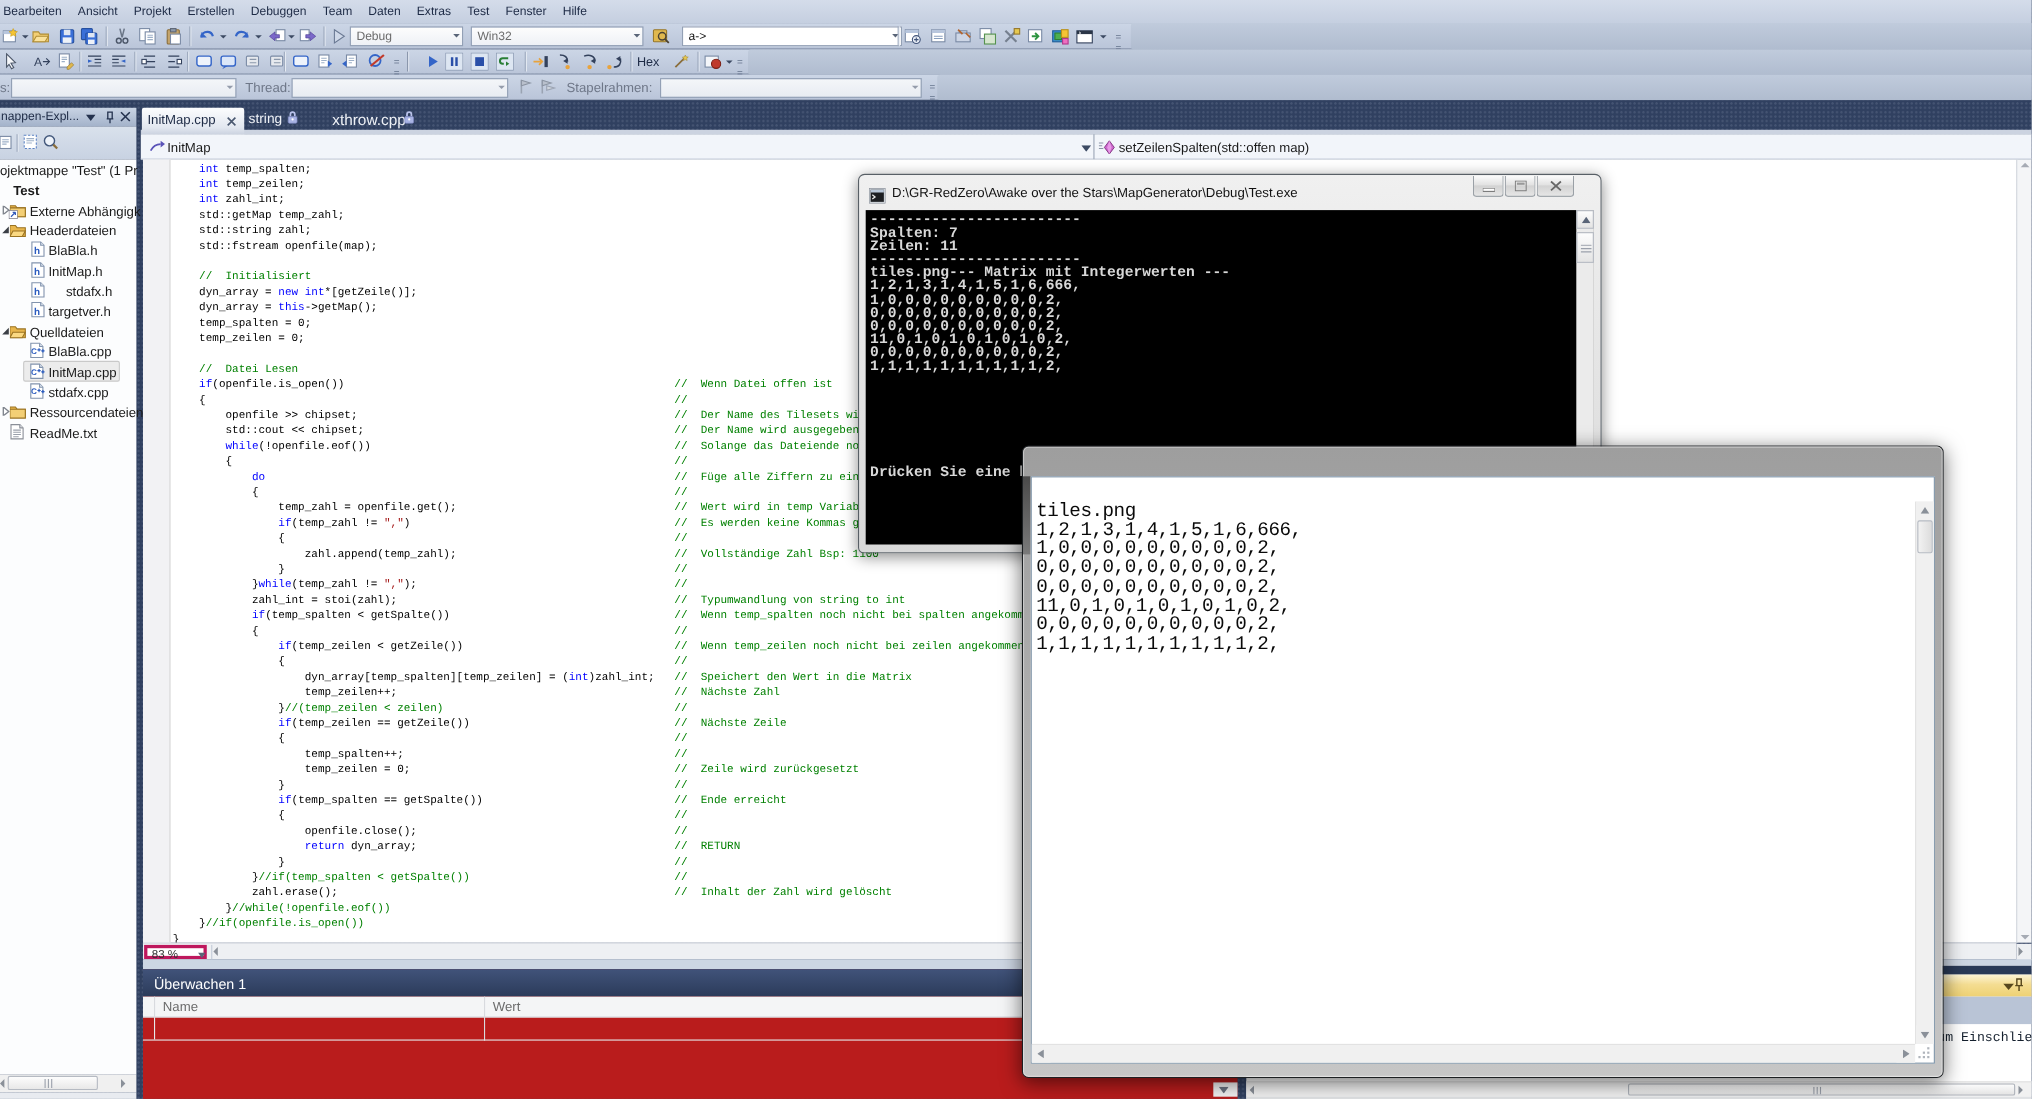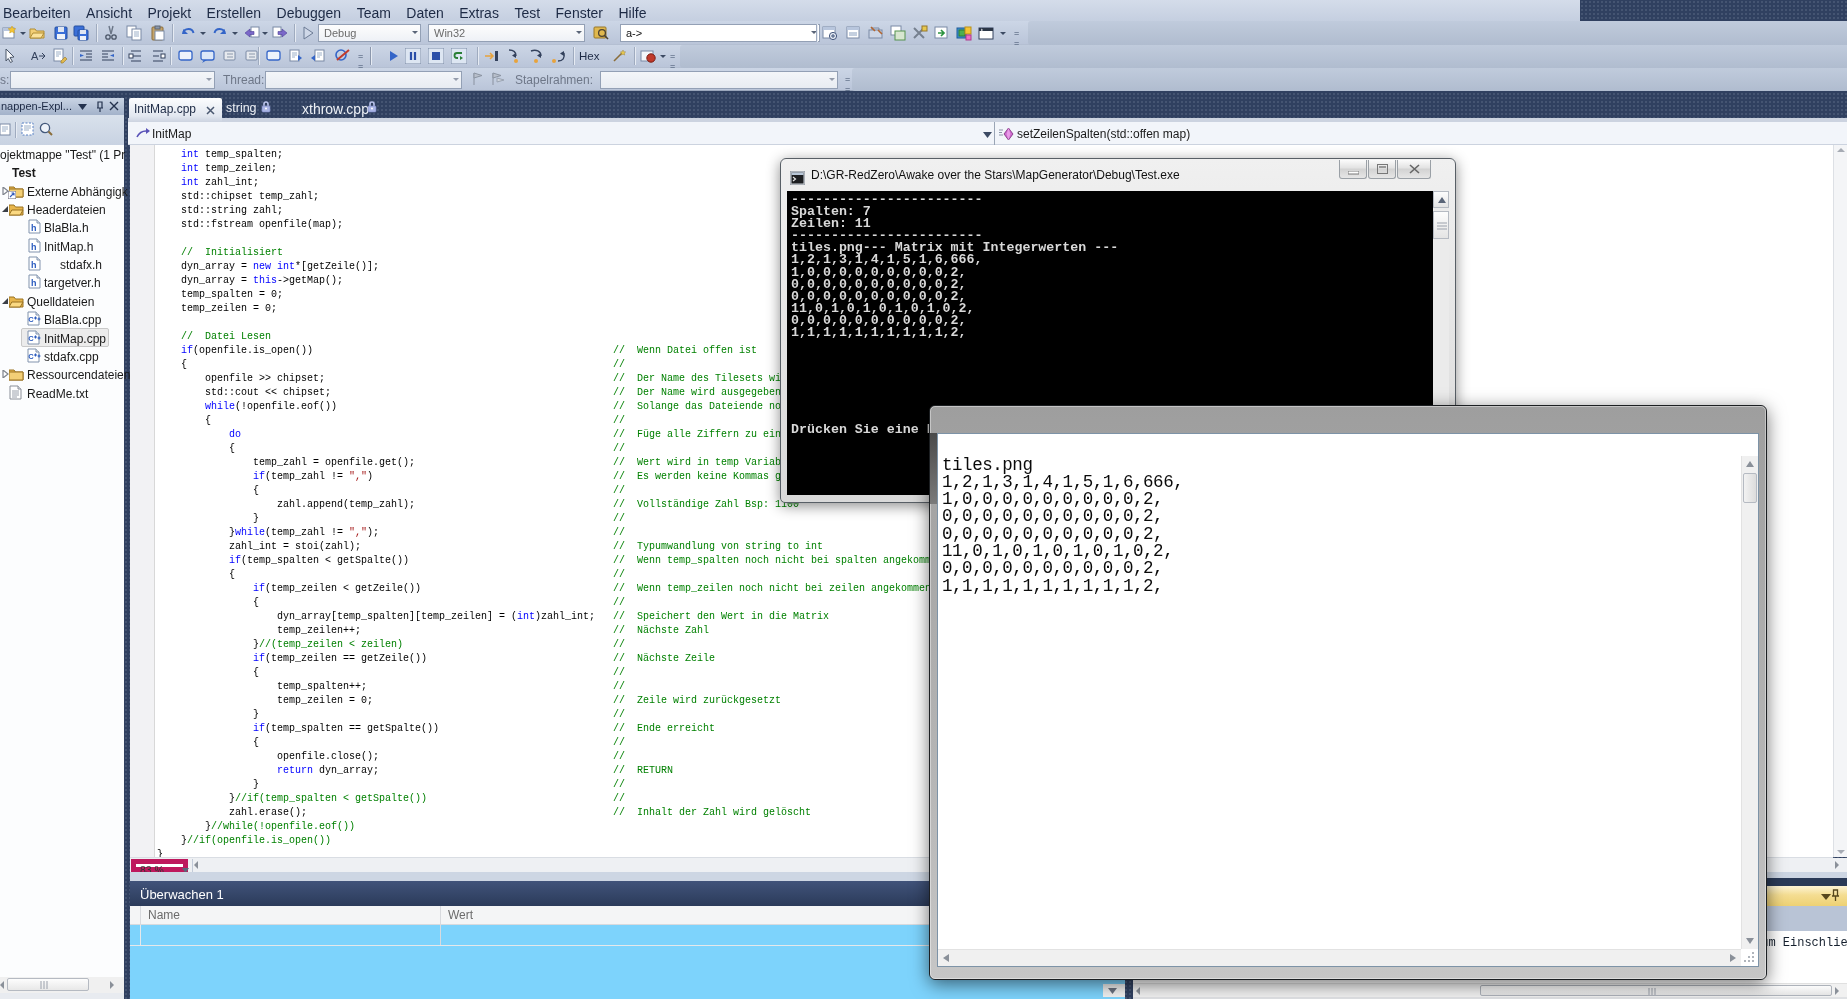--- a/index.html
+++ b/index.html
@@ -1,20 +1,20 @@
 <!DOCTYPE html>
 <html><head><meta charset="utf-8">
 <style>
 *{margin:0;padding:0;box-sizing:border-box}
 html,body{width:1847px;height:999px;overflow:hidden}
 body{position:relative;font-family:"Liberation Sans",sans-serif;background-color:#304060;background-image:radial-gradient(rgba(195,205,225,.14) 1px,transparent 1.2px);background-size:4px 4px}
 .abs{position:absolute}
 svg{display:block}
 
-#menubar{left:0;top:0;width:1580px;height:21px;background:linear-gradient(#d4dcea,#c5cfe0);color:#1d2a45;font-size:14px}
+#menubar{left:0;top:0;width:1847px;height:21px;background:linear-gradient(#d4dcea,#c5cfe0);color:#1d2a45;font-size:11px}
 #menubar span{display:inline-block;padding:4.5px 5.8px 0 5.8px}
 .tb{left:0;width:1847px;background:linear-gradient(#ccd6e6,#bac5d9)}
 #tba{top:21px;height:24px;border-bottom:1px solid #b4bfd2}
 #tbb{top:45px;height:23px;border-bottom:1px solid #b4bfd2}
 #tbc{top:68px;height:23px;border-bottom:1px solid #9aa6bb}
 .combo{position:absolute;height:18px;background:linear-gradient(#fdfdfd,#eef1f6);border:1px solid #93a0b5;color:#444;font-size:11px}
 .combo .tx{position:absolute;left:5px;top:2px;white-space:nowrap}
 .combo .da{position:absolute;right:2px;top:6px;width:0;height:0;border:3.5px solid transparent;border-top-color:#5a6578;border-bottom-width:0}
 .lbl{position:absolute;font-size:12px;color:#6e7788}
 .sep{position:absolute;width:1px;background:#9fabbf;box-shadow:1px 0 0 #e6ebf3}
@@ -36,21 +36,21 @@
 #edbody{left:130px;top:145px;width:1703px;height:712px;background:#fff}
 #edmargin{left:0;top:0;width:25px;height:712px;background:#f2f2f4;border-right:1px solid #d8d8d8}
 #edhs{left:130px;top:857px;width:1703px;height:15px;background:#eef0f3;border-top:1px solid #d9dde3}
 #edvs{left:1833px;top:145px;width:14px;height:712px;background:#f4f5f7;border-left:1px solid #dde0e5}
 #code{left:157px;top:148px;font:10px/14px "Liberation Mono",monospace;color:#000}
 #code div{height:14px;white-space:pre;position:relative}
 #code em{font-style:normal;color:#008000;position:absolute;left:456px;top:0}
 .k{color:#0000ff}.c{color:#008000}.s{color:#a31515}
 
 #gapstrip{left:130px;top:872px;width:1717px;height:9px;background:#cdd6e3}
-#watch{left:130px;top:881px;width:995px;height:118px;background:#7dd3fc}
+#watch{left:130px;top:881px;width:995px;height:118px;background:#b91c1c}
 #watchhdr{left:0;top:0;width:995px;height:25px;background:linear-gradient(#41537a,#2b3b5a);color:#fff;font-size:12px}
 #wcols{left:0;top:25px;width:995px;height:19px;background:#f4f5f6;border-bottom:1px solid #d8dade;color:#6b6b6b;font-size:12px}
 #rpanel{left:1133px;top:878px;width:714px;height:121px;background:#fff}
 
 #console{left:780px;top:158px;width:676px;height:345px;background:linear-gradient(#f0f0f0,#d9d9d9);border:1px solid #585f66;border-radius:6px 6px 5px 5px;box-shadow:0 3px 14px rgba(0,0,0,.45)}
 #contitle{position:absolute;left:0;top:0;width:100%;height:32px;color:#111;font-size:12px}
 #conblack{position:absolute;left:6px;top:32px;width:662px;height:304px;background:#000}
 #context{position:absolute;left:4px;top:3px;font:bold 13.3px/12.1px "Liberation Mono",monospace;color:#d8d8d8;white-space:pre}
 #convs{position:absolute;right:0;top:0;width:16px;height:304px;background:#ebebeb}
 .cbtn{position:absolute;top:1px;height:19px;background:linear-gradient(#fbfbfb,#e2e2e2 45%,#d2d2d2 50%,#e6e6e6);border:1px solid #9aa0a6;border-radius:0 0 3px 3px;border-top:none}
@@ -641,21 +641,21 @@
     </svg>
     <span class="abs" style="left:889px;top:5px;font-size:12px;color:#1a1a1a">setZeilenSpalten(std::offen map)</span>
   </div>
 <div id="edbody" class="abs">
     <div id="edmargin" class="abs"></div>
   </div>
 <div id="code" class="abs">
 <div>    <span class="k">int</span> temp_spalten;</div>
 <div>    <span class="k">int</span> temp_zeilen;</div>
 <div>    <span class="k">int</span> zahl_int;</div>
-<div>    std::chipset temp_zahl;</div>
+<div>    std::getMap temp_zahl;</div>
 <div>    std::string zahl;</div>
 <div>    std::fstream openfile(map);</div>
 <div></div>
 <div>    <span class="c">//  Initialisiert</span></div>
 <div>    dyn_array = <span class="k">new</span> <span class="k">int</span>*[getZeile()];</div>
 <div>    dyn_array = <span class="k">this</span>-&gt;getMap();</div>
 <div>    temp_spalten = 0;</div>
 <div>    temp_zeilen = 0;</div>
 <div></div>
 <div>    <span class="c">//  Datei Lesen</span></div>
@@ -691,21 +691,21 @@
 <div>                    openfile.close();<em>//</em></div>
 <div>                    <span class="k">return</span> dyn_array;<em>//  RETURN</em></div>
 <div>                }<em>//</em></div>
 <div>            }<span class="c">//if(temp_spalten &lt; getSpalte())</span><em>//</em></div>
 <div>            zahl.erase();<em>//  Inhalt der Zahl wird gelöscht</em></div>
 <div>        }<span class="c">//while(!openfile.eof())</span></div>
 <div>    }<span class="c">//if(openfile.is_open())</span></div>
 <div>}</div>
 </div>
 <div id="edhs" class="abs">
-    <span class="abs" style="left:1px;top:1px;width:57px;height:13px;background:#fff;border:5px solid #be185d;font-size:10.5px;color:#333">
+    <span class="abs" style="left:1px;top:1px;width:57px;height:13px;background:#fff;border:3px solid #be185d;font-size:10.5px;color:#333">
       <i style="font-style:normal;position:absolute;left:4px;top:0px">83 %</i>
       <svg class="abs" style="left:46px;top:4px" width="7" height="5">
         <path d="M0 0h7L3.5 5z" fill="#5a6578"></path>
       </svg>
     </span>
     <span class="abs" style="left:62px;top:1px;width:1px;height:13px;background:#c3cbd8"></span>
     <span class="sbarrow" style="left:64px;top:3px;border-right-color:#8a9099;border-left-width:0"></span>
     <span class="abs" style="left:1703px;top:0;width:14px;height:15px;background:#eef0f3"></span>
     <span class="sbarrow" style="left:1705px;top:3px;border-left-color:#8a9099;border-right-width:0"></span>
   </div>

